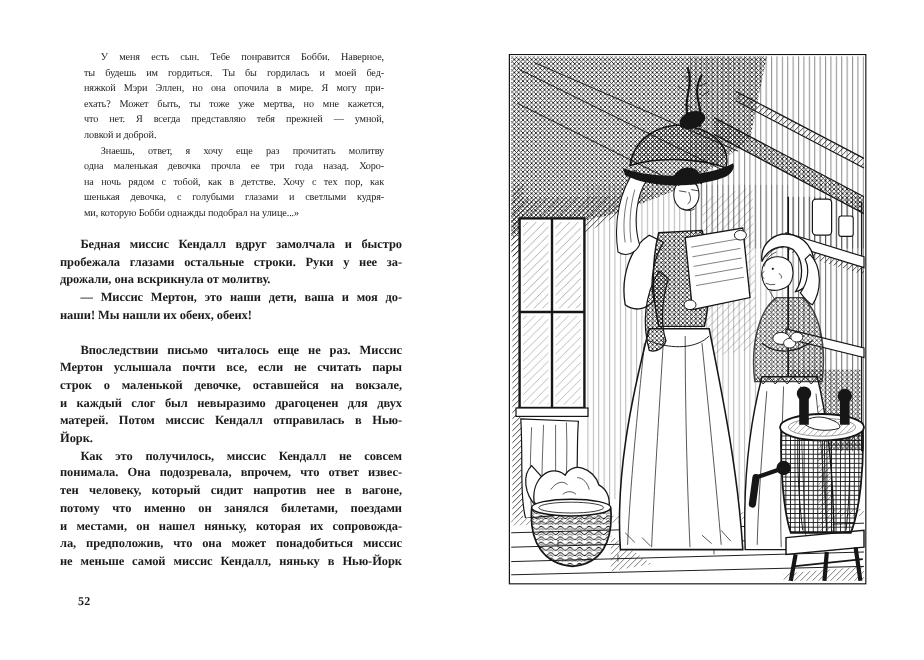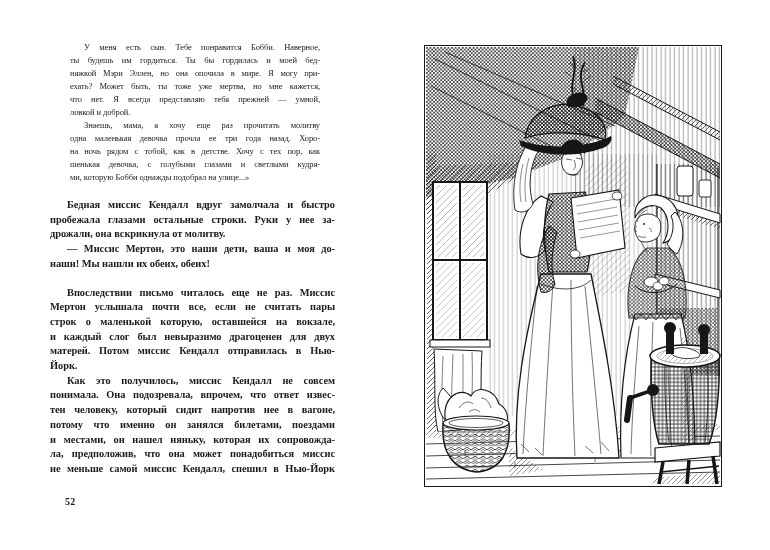--- a/index.html
+++ b/index.html
@@ -36,21 +36,21 @@
         <div class="line first">У меня есть сын. Тебе понравится Бобби. Наверное,</div>
           <div class="line">ты будешь им гордиться. Ты бы гордилась и моей бед-</div>
           <div class="line">няжкой Мэри Эллен, но она опочила в мире. Я могу при-</div>
           <div class="line">ехать? Может быть, ты тоже уже мертва, но мне кажется,</div>
           <div class="line">что нет. Я всегда представляю тебя прежней — умной,</div>
           <div class="line last">ловкой и доброй.</div>
         </div>
 
         <div class="para">
 
-        <div class="line first">Знаешь, мама, я хочу еще раз прочитать молитву</div>
+        <div class="line first">Знаешь, ответ, я хочу еще раз прочитать молитву</div>
           <div class="line">одна маленькая девочка прочла ее три года назад. Хоро-</div>
           <div class="line">на ночь рядом с тобой, как в детстве. Хочу с тех пор, как</div>
           <div class="line">шенькая девочка, с голубыми глазами и светлыми кудря-</div>
           <div class="line last">ми, которую Бобби однажды подобрал на улице...»</div>
         </div>
       </div>
 
     <div class="body-text">
 
         <div class="para">
@@ -63,35 +63,35 @@
         <div class="para">
 
         <div class="line first">— Миссис Мертон, это наши дети, ваша и моя до-</div>
           <div class="line last">наши! Мы нашли их обеих, обеих!</div>
         </div>
 
         <div class="para gap-before">
 
         <div class="line first">Впоследствии письмо читалось еще не раз. Миссис</div>
           <div class="line">Мертон услышала почти все, если не считать пары</div>
-          <div class="line">строк о маленькой которую, оставшейся на вокзале,</div>
+          <div class="line">строк о маленькой девочке, оставшейся на вокзале,</div>
           <div class="line">и каждый слог был невыразимо драгоценен для двух</div>
           <div class="line">матерей. Потом миссис Кендалл отправилась в Нью-</div>
           <div class="line last">Йорк.</div>
         </div>
 
         <div class="para">
 
         <div class="line first">Как это получилось, миссис Кендалл не совсем</div>
           <div class="line">понимала. Она подозревала, впрочем, что ответ извес-</div>
           <div class="line">тен человеку, который сидит напротив нее в вагоне,</div>
           <div class="line">потому что именно он занялся билетами, поездами</div>
           <div class="line">и местами, он нашел няньку, которая их сопровожда-</div>
           <div class="line">ла, предположив, что она может понадобиться миссис</div>
-          <div class="line">не меньше самой миссис Кендалл, спешил в Нью-Йорк</div>
+          <div class="line">не меньше самой миссис Кендалл, няньку в Нью-Йорк</div>
         </div>
       </div>
 
   </div>
 
   <div class="page-number">52</div>
 
   <figure class="illustration">
     <svg viewBox="0 0 296 440" preserveAspectRatio="none" role="img" aria-label="Перьевая иллюстрация: дама в большой шляпе с перьями и меховым боа читает письмо; рядом пожилая женщина в белом чепце; слева окно и корзина с бельём, справа полки и стиральный бак с ручкой на табурете.">
       <defs>

